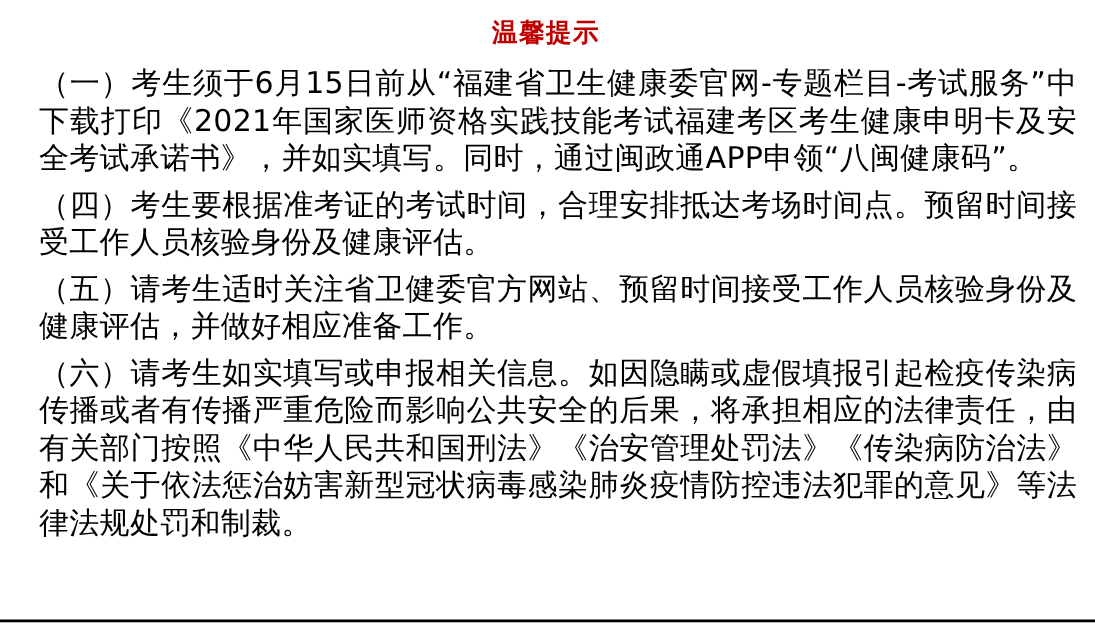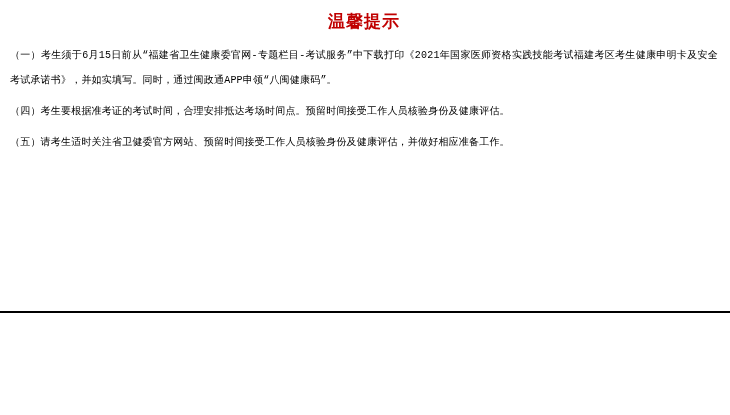--- a/index.html
+++ b/index.html
@@ -9,43 +9,42 @@
   body {
     width: 730px;
     height: 415px;
     background: #ffffff;
     font-family: "DejaVu Sans", "Liberation Sans", sans-serif;
     color: #000000;
     overflow: hidden;
   }
   .page {
     width: 730px;
-    height: 313px;
+    height: 415px;
     box-sizing: border-box;
     padding: 8px 12px 0 10px;
     position: relative;
   }
   .doc-title {
     text-align: center;
     color: #c00000;
     font-weight: bold;
     font-size: 17px;
     letter-spacing: 1px;
     margin: 2px 0 10px 0;
     font-family: "DejaVu Sans", "Liberation Sans", sans-serif;
   }
   .para {
-    font-size: 10px;
+    font-size: 20px;
     line-height: 25px;
     text-align: justify;
     text-justify: inter-ideograph;
-    margin: 0 0 6px 0;
+    margin: 0 0 6px 16px;
     letter-spacing: 0.2px;
     word-break: break-all;
-    font-family: Liberation Mono, monospace;
   }
   .para:last-child {
     margin-bottom: 0;
   }
   .bottom-rule {
     position: absolute;
     left: 0;
     right: 0;
     bottom: 0;
     height: 2px;
@@ -60,16 +59,17 @@
   <div class="doc-title">温馨提示</div>
 
   <p class="para">（一）考生须于6月15日前从“福建省卫生健康委官网-专题栏目-考试服务”中下载打印《2021年国家医师资格实践技能考试福建考区考生健康申明卡及安全考试承诺书》，并如实填写。同时，通过闽政通APP申领“八闽健康码”。</p>
 
 
 
   <p class="para">（四）考生要根据准考证的考试时间，合理安排抵达考场时间点。预留时间接受工作人员核验身份及健康评估。</p>
 
   <p class="para">（五）请考生适时关注省卫健委官方网站、预留时间接受工作人员核验身份及健康评估，并做好相应准备工作。</p>
 
+  <p class="para">（六）请考生如实填写或申报相关信息。如因隐瞒或虚假填报引起检疫传染病传播或者有传播严重危险而影响公共安全的后果，将承担相应的法律责任，由有关部门按照《中华人民共和国刑法》《治安管理处罚法》《传染病防治法》和《关于依法惩治妨害新型冠状病毒感染肺炎疫情防控违法犯罪的意见》等法律法规处罚和制裁。</p>
 
   <div class="bottom-rule"></div>
 
 </div>
 
 </body></html>

